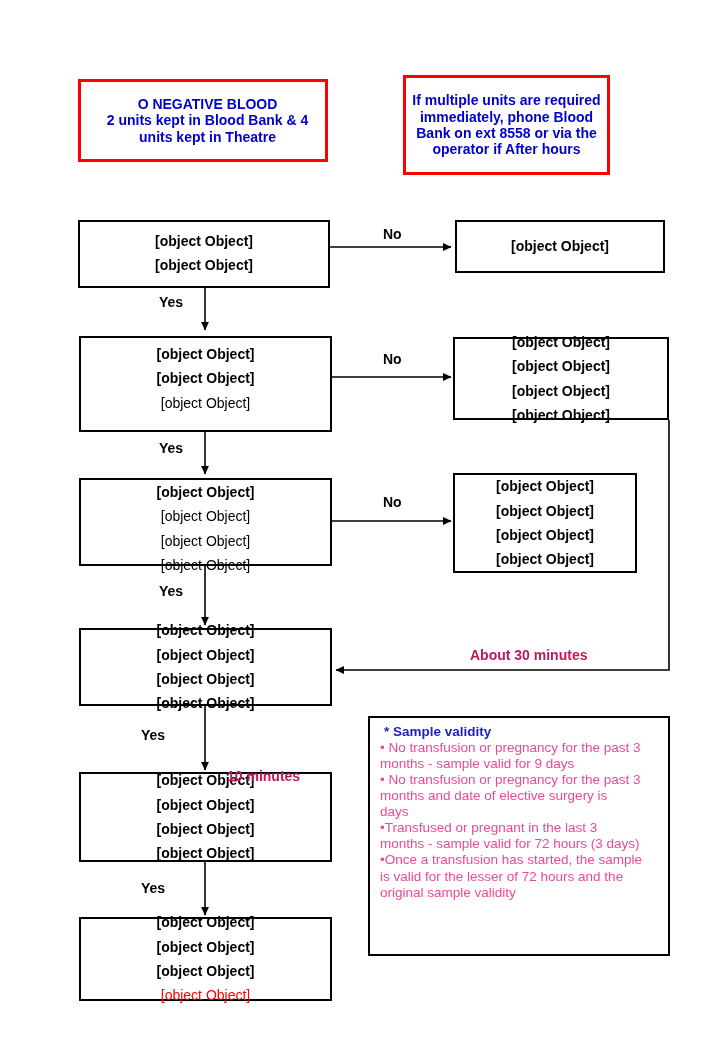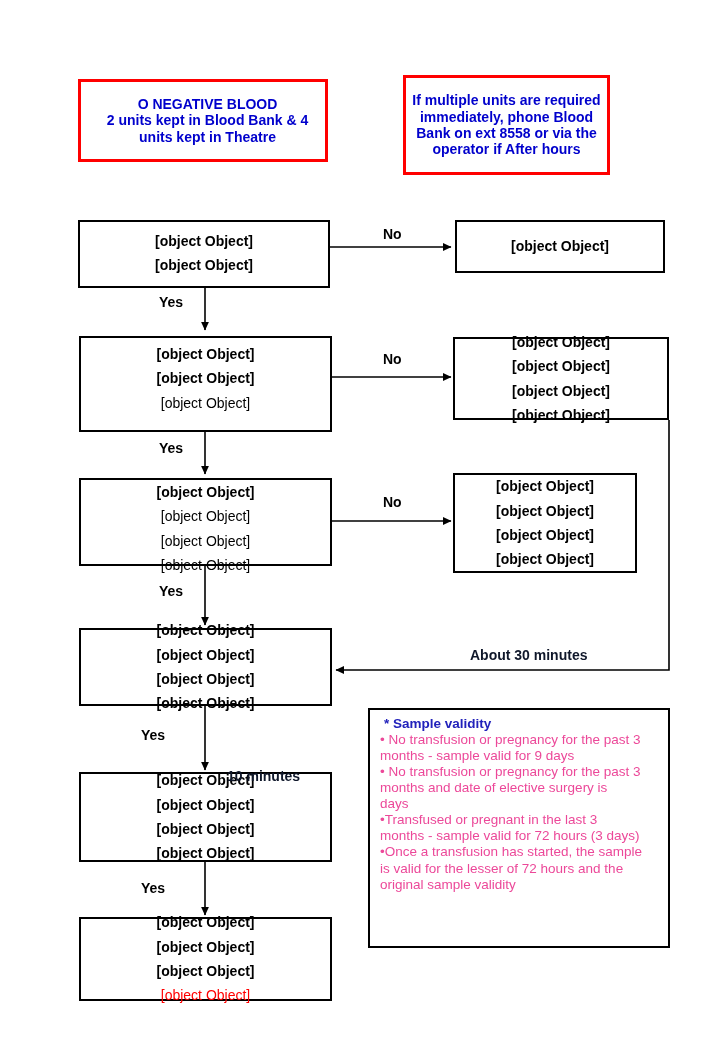--- a/index.html
+++ b/index.html
@@ -40,39 +40,40 @@
     border: 3px solid #ff0000;
     color: #0000cc;
   }
   .note {
     border: 2px solid #000000;
     color: #3333cc;
     align-items: flex-start;
     justify-content: flex-start;
     text-align: left;
     padding: 6px 8px 6px 10px;
+    margin-top: 8px;
   }
   .ln {
     display: block;
     width: 100%;
     line-height: 1.17;
   }
   .b  { font-weight: bold; }
   .r  { font-weight: normal; }
   .red { color: #ff0000; font-weight: normal; }
   .f14 { font-size: 14px; }
   .label {
     position: absolute;
     font-size: 14px;
     font-weight: bold;
     color: #000000;
     white-space: nowrap;
     text-align: right;
   }
-  .label.blue { color: #0f172a; }
+  .label.blue { color: #be185d; }
   .note-head {
     display: block;
     font-weight: bold;
     font-size: 13.5px;
     color: #2222bb;
     margin-bottom: 1px;
     padding-left: 4px;
   }
   .note-line {
     display: block;

